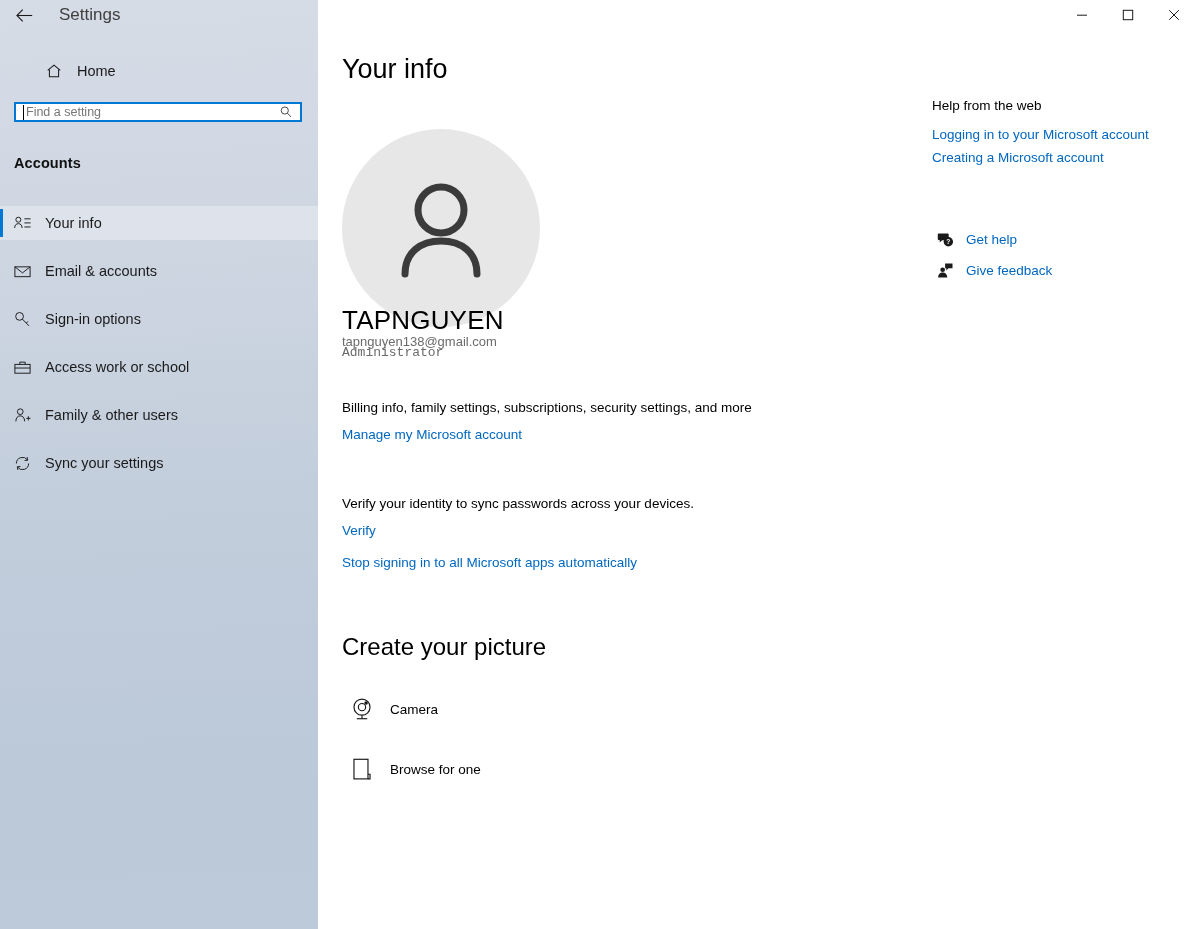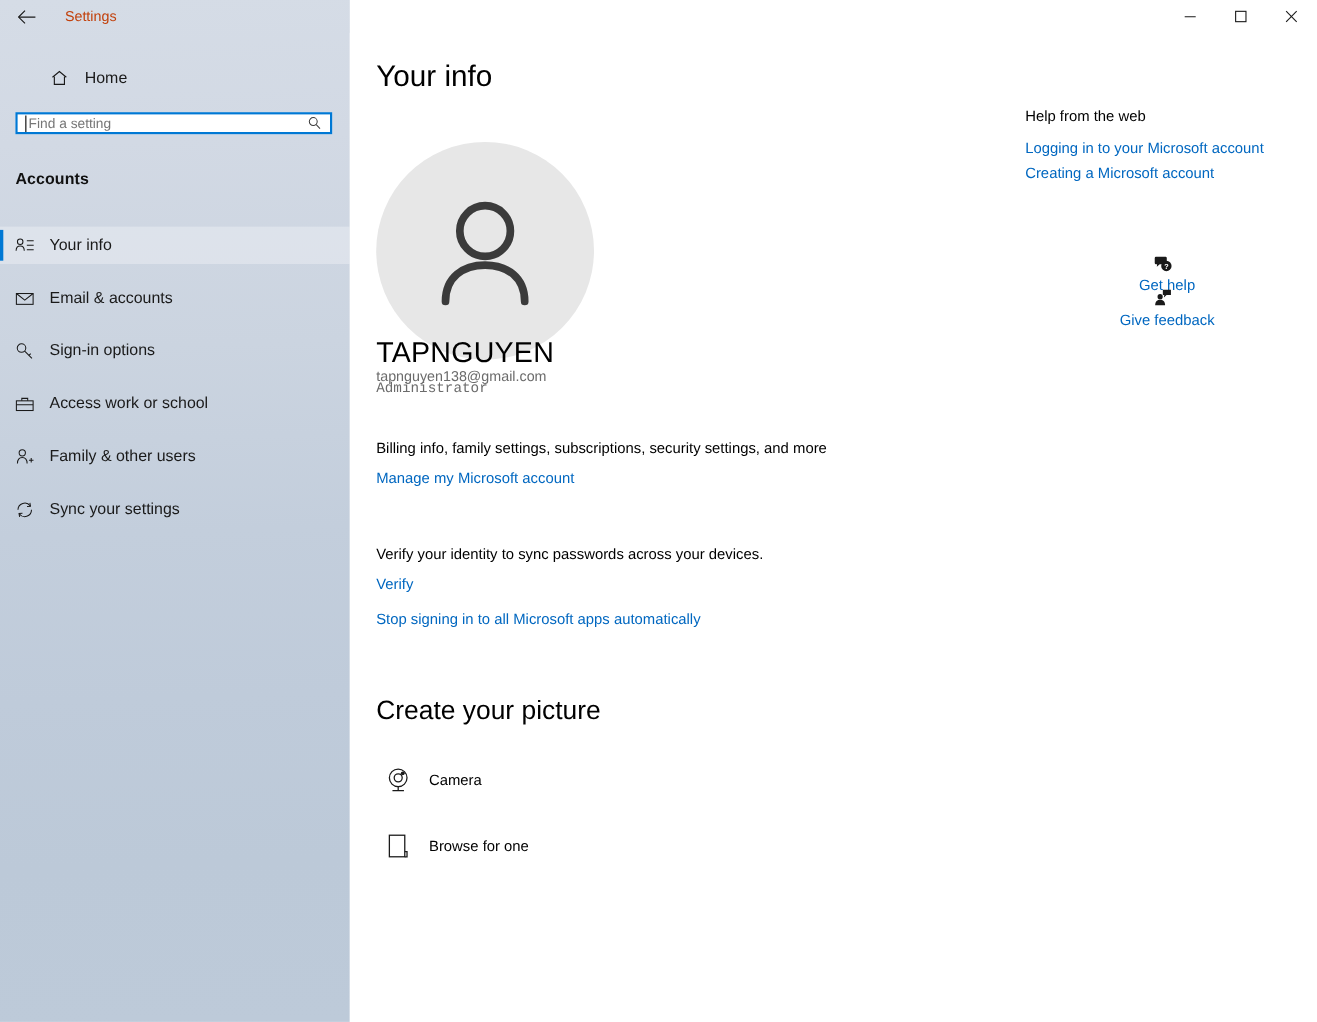--- a/index.html
+++ b/index.html
@@ -36,22 +36,22 @@
     background: transparent;
     border: none;
     cursor: pointer;
   }
 
   .title-label {
     position: absolute;
     left: 59px; top: 0;
     height: 30px;
     line-height: 30px;
-    font-size: 13px;
-    color: #c2410c;
+    font-size: 17px;
+    color: #404040;
   }
 
   .win-controls {
     position: absolute;
     right: 0; top: 0;
     display: flex;
     height: 30px;
   }
   .win-btn {
     width: 46px; height: 30px;
@@ -325,21 +325,20 @@
     position: absolute;
     left: 614px; top: 196px;
     width: 250px;
   }
   .help-action {
     display: flex;
     align-items: center;
     height: 26px;
     margin-bottom: 5px;
     cursor: pointer;
-    flex-direction: column;
   }
   .help-action-icon {
     width: 26px;
     flex: 0 0 26px;
     display: flex; align-items: center; justify-content: center;
   }
   .help-action-label {
     font-size: 13.5px;
     color: #0067c0;
     margin-left: 8px;

